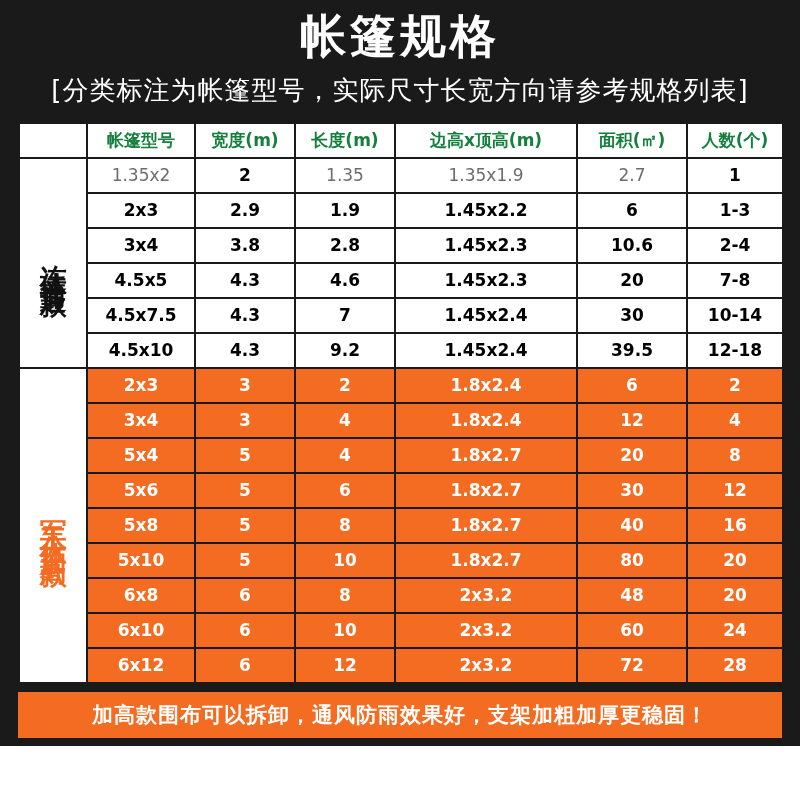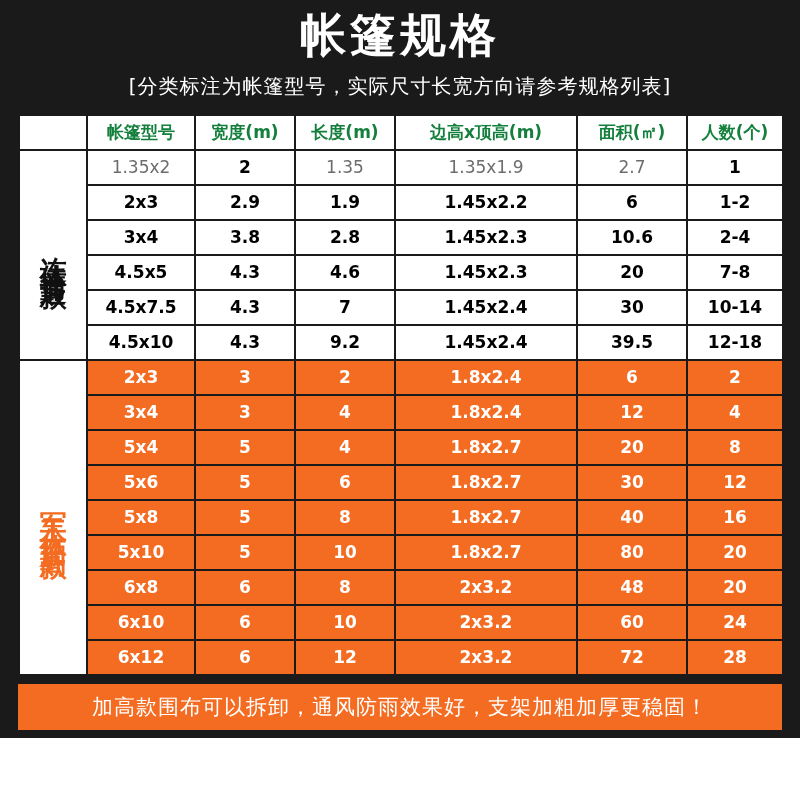--- a/index.html
+++ b/index.html
@@ -29,25 +29,25 @@
     padding: 10px 0 6px 0;
     text-align: center;
   }
   .main-title {
     color: #ffffff;
     font-size: 46px;
     font-weight: bold;
     letter-spacing: 4px;
     line-height: 1.15;
     margin: 0;
-    font-family: Liberation Serif, serif;
+    font-family: Liberation Sans, sans-serif;
   }
   .subtitle {
     color: #ffffff;
-    font-size: 20px;
+    font-size: 26px;
     margin-top: 10px;
     letter-spacing: 1px;
     font-family: "DejaVu Sans", sans-serif;
   }
   
   .table-wrap {
     background: #1a1a1a;
     padding: 8px 18px 0 18px;
     flex: 1;
     box-sizing: border-box;
@@ -115,21 +115,21 @@
   
   .footer {
     background: #f36c21;
     margin: 8px 18px 0 18px;
     padding: 9px 0;
     text-align: center;
   }
   .footer-text {
     color: #ffffff;
     font-size: 21px;
-    font-weight: normal;
+    font-weight: bold;
     letter-spacing: 1px;
     font-family: "DejaVu Sans", sans-serif;
   }
   .bottom-filler {
     flex: 1;
     background: #ffffff;
     margin-top: 8px;
   }
 </style>
 </head>
@@ -176,21 +176,21 @@
           <td>1.35x1.9</td>
           <td>2.7</td>
           <td class="bold-cell">1</td>
         </tr>
         <tr>
           <td>2x3</td>
           <td>2.9</td>
           <td>1.9</td>
           <td>1.45x2.2</td>
           <td>6</td>
-          <td>1-2</td>
+          <td>1-3</td>
         </tr>
         <tr>
           <td>3x4</td>
           <td>3.8</td>
           <td>2.8</td>
           <td>1.45x2.3</td>
           <td>10.6</td>
           <td>2-4</td>
         </tr>
         <tr>

